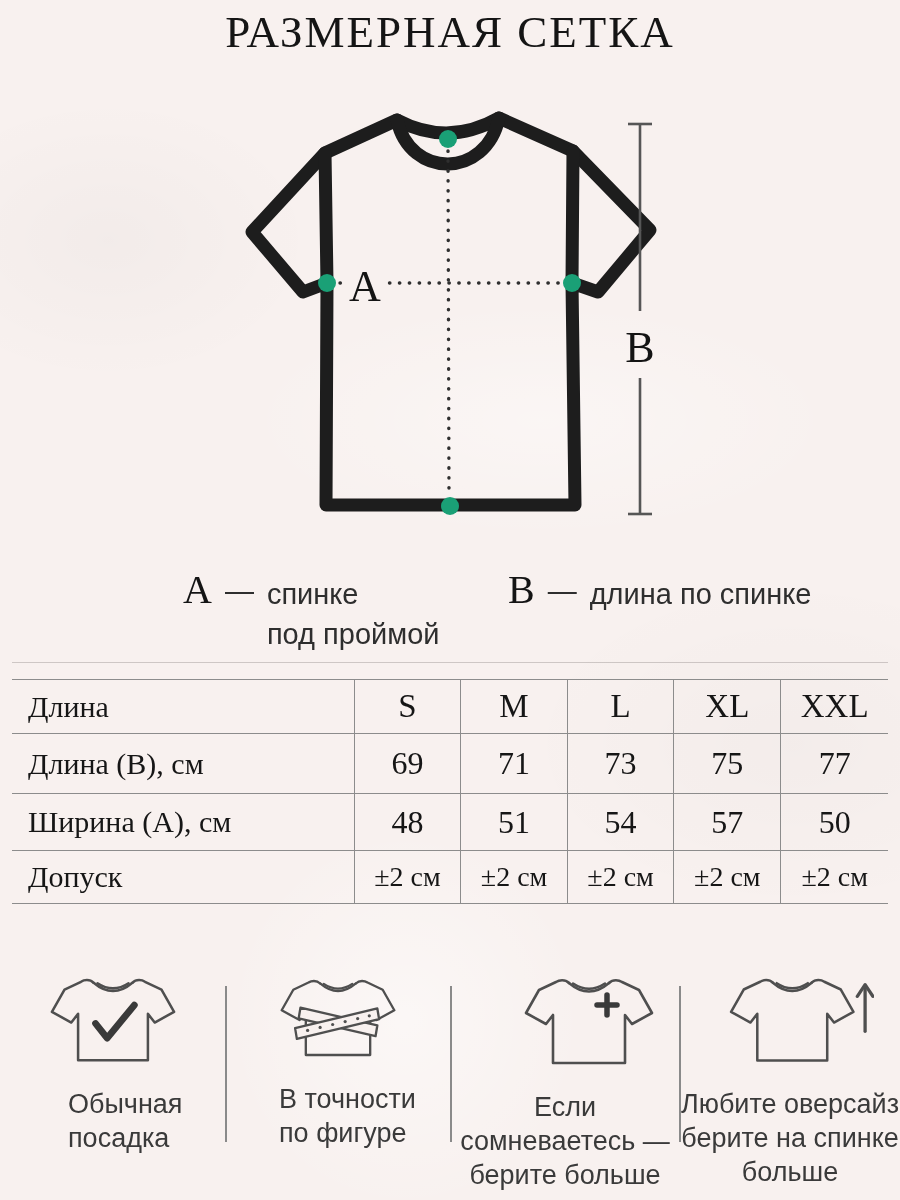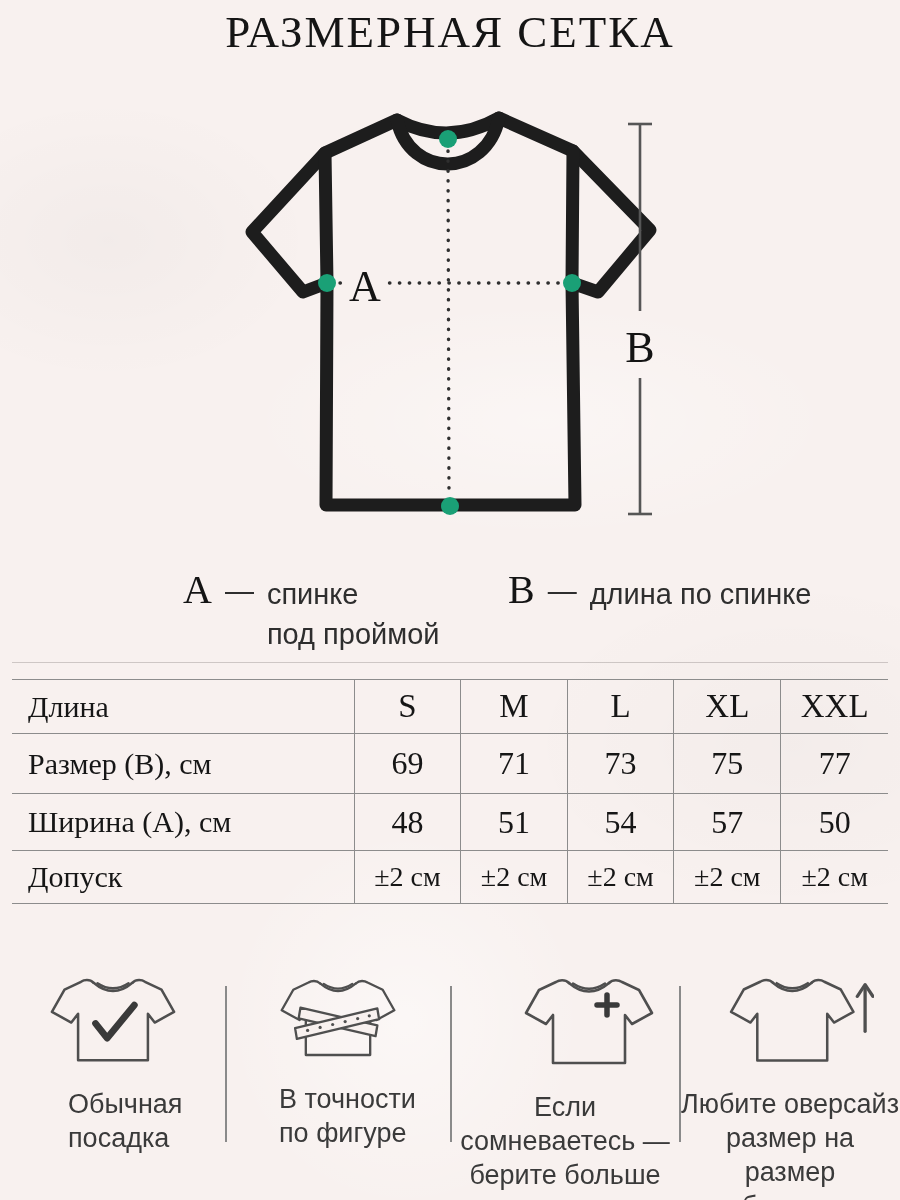--- a/index.html
+++ b/index.html
@@ -140,21 +140,21 @@
     <tbody>
         <tr>
       <th class="lab">Длина</th>
       <th class="val">S</th>
       <th class="val">M</th>
       <th class="val">L</th>
       <th class="val">XL</th>
       <th class="val">XXL</th>
     </tr>
     <tr>
-      <td class="lab">Размер (В), см</td>
+      <td class="lab">Длина (В), см</td>
       <td class="val">69</td>
       <td class="val">71</td>
       <td class="val">73</td>
       <td class="val">75</td>
       <td class="val">77</td>
     </tr>
     <tr>
       <td class="lab">Ширина (А), см</td>
       <td class="val">48</td>
       <td class="val">51</td>
@@ -232,21 +232,21 @@
         <path d="M46,10 C42,6 36,7 33,9 L16,17 L3,40 L23,51 L30,42 L30,90 L102,90 L102,42 L109,51 L129,40 L116,17 L99,9 C96,7 90,6 86,10"></path>
         <path d="M46,10 Q66,27 86,10"></path>
         <path d="M50,10.5 Q66,21 82,10.5"></path>
         <g stroke="#4f4f4f" stroke-width="3.4">
           <path d="M141,60 L141,14"></path>
           <path d="M133,24 L141,12 L149,24"></path>
         </g>
       </svg>
       <div class="fit-caption">
         <div>Любите оверсайз</div>
-        <div>размер на размер</div>
+        <div>берите на спинке</div>
         <div>больше</div>
       </div>
     </div>
   </div>
 
   <div class="fit-divider d1"></div>
   <div class="fit-divider d2"></div>
   <div class="fit-divider d3"></div>
 
 </div>

